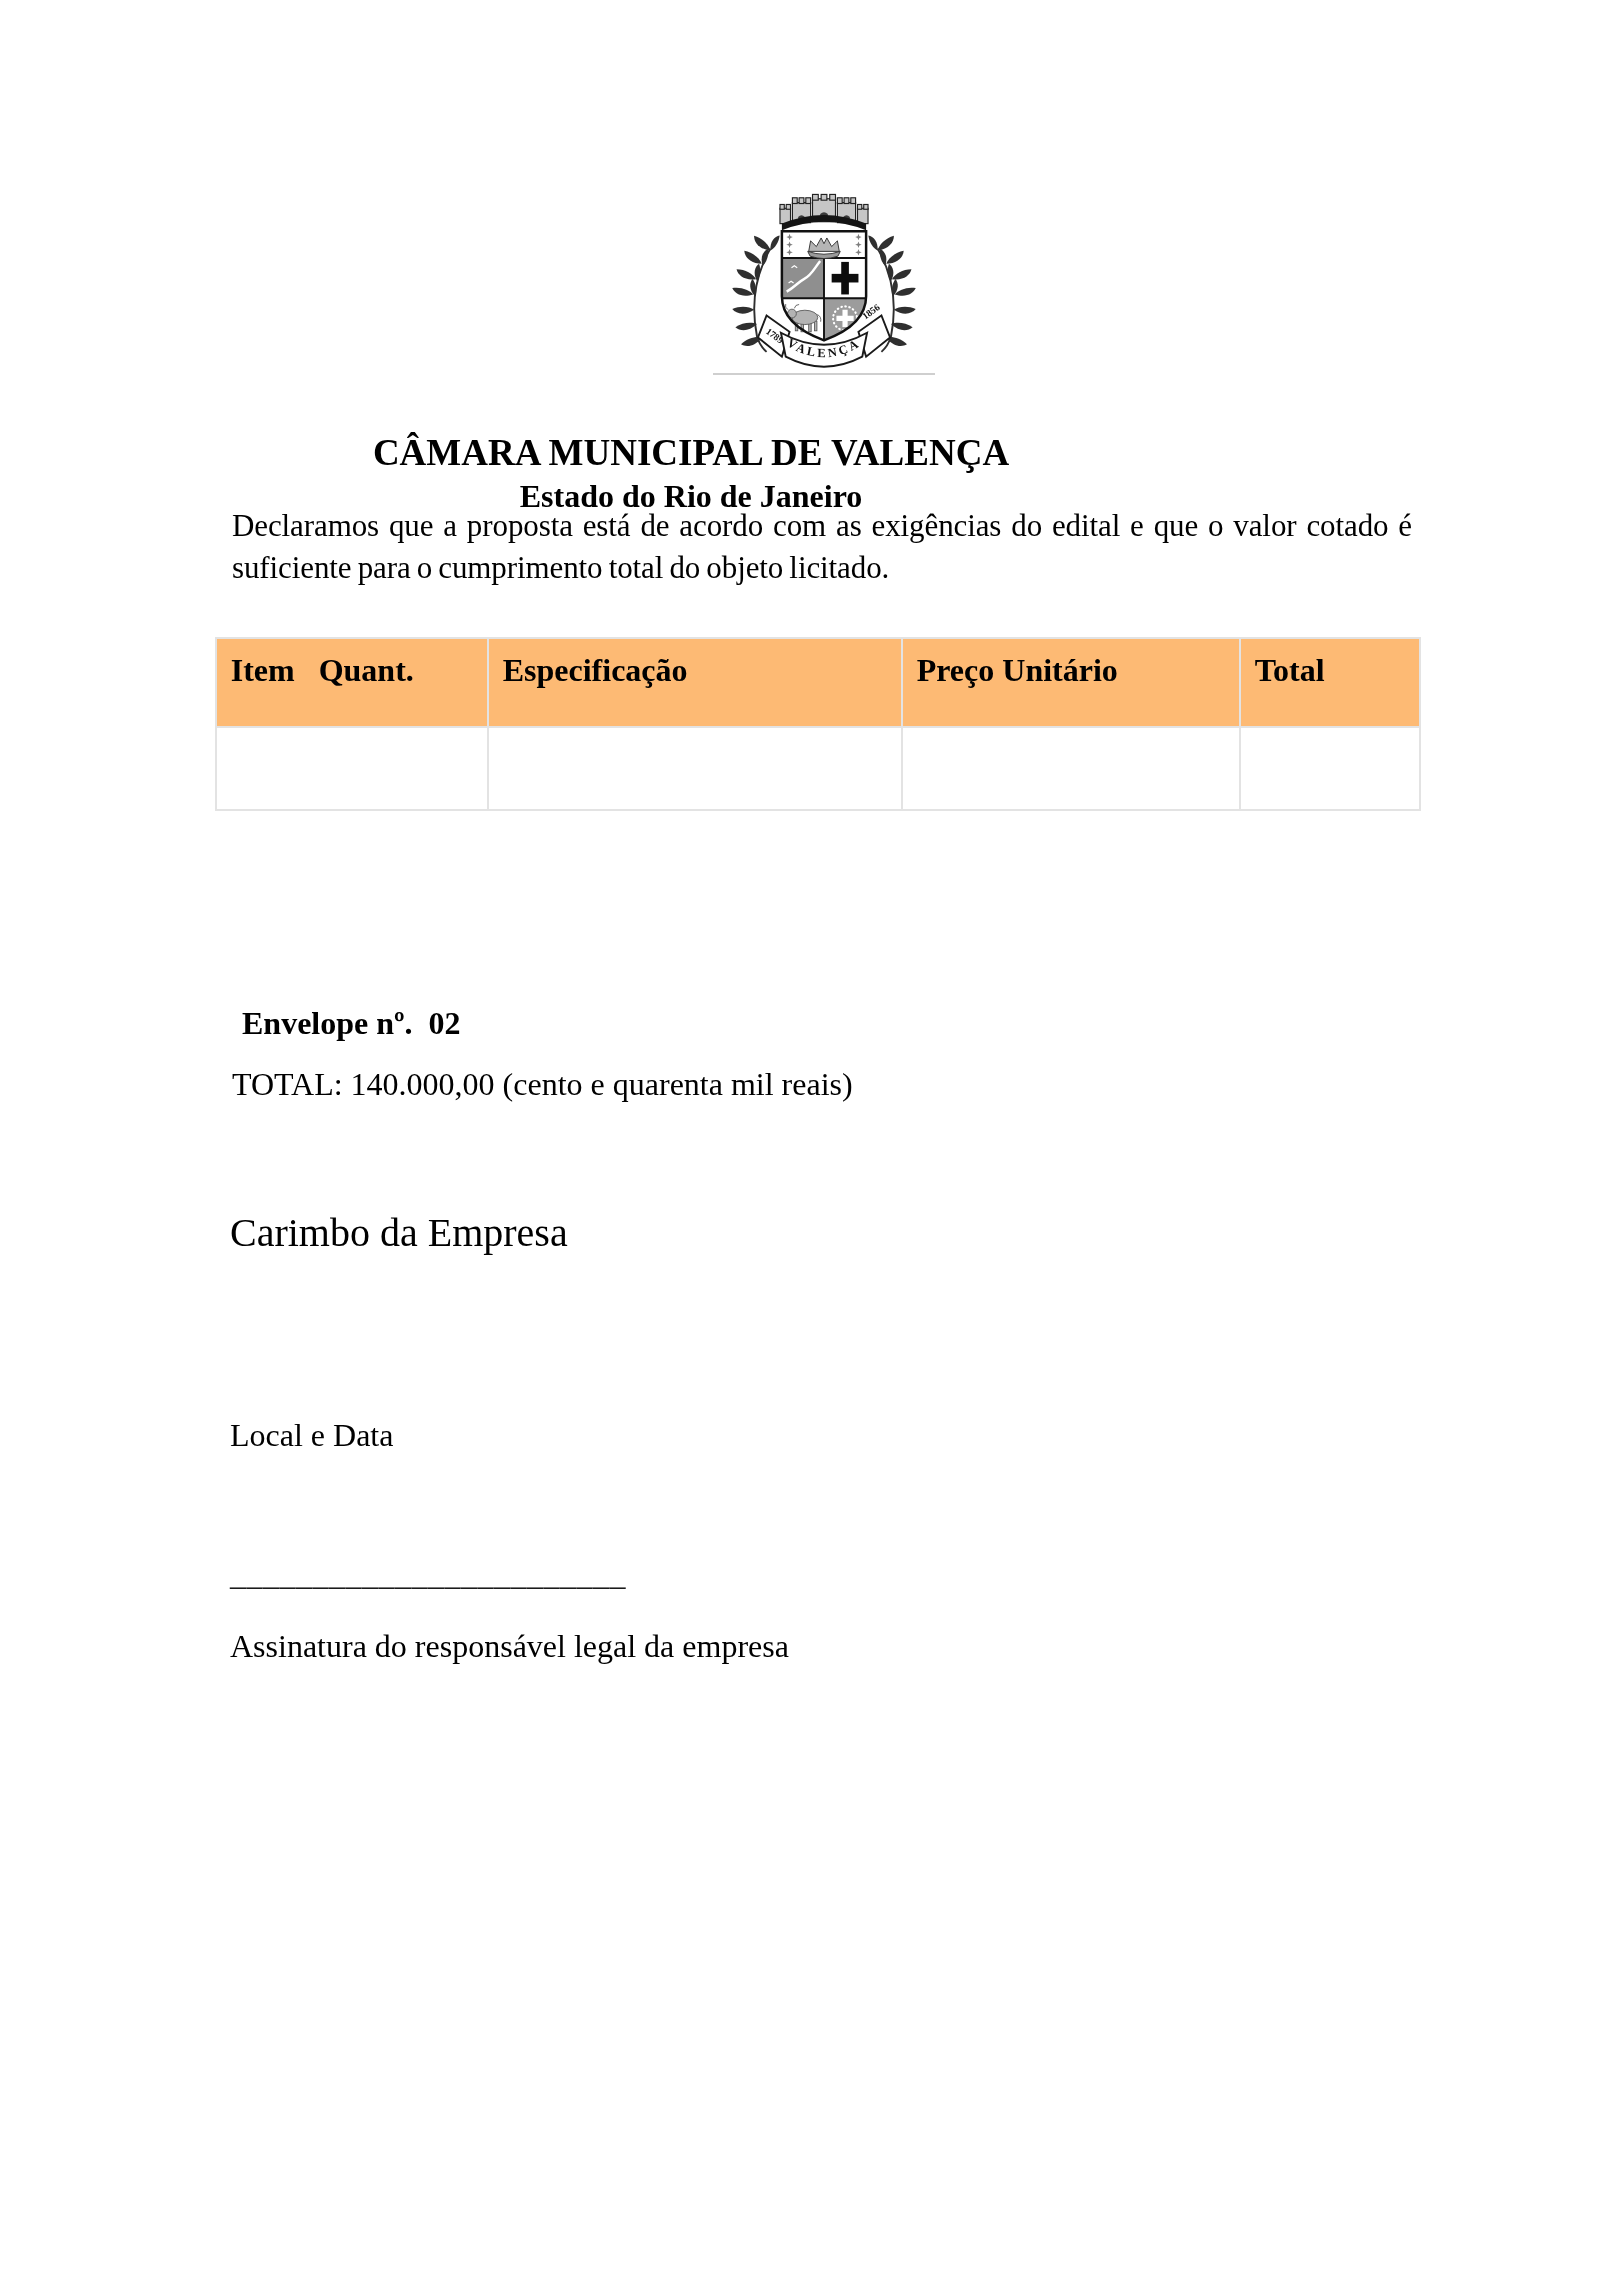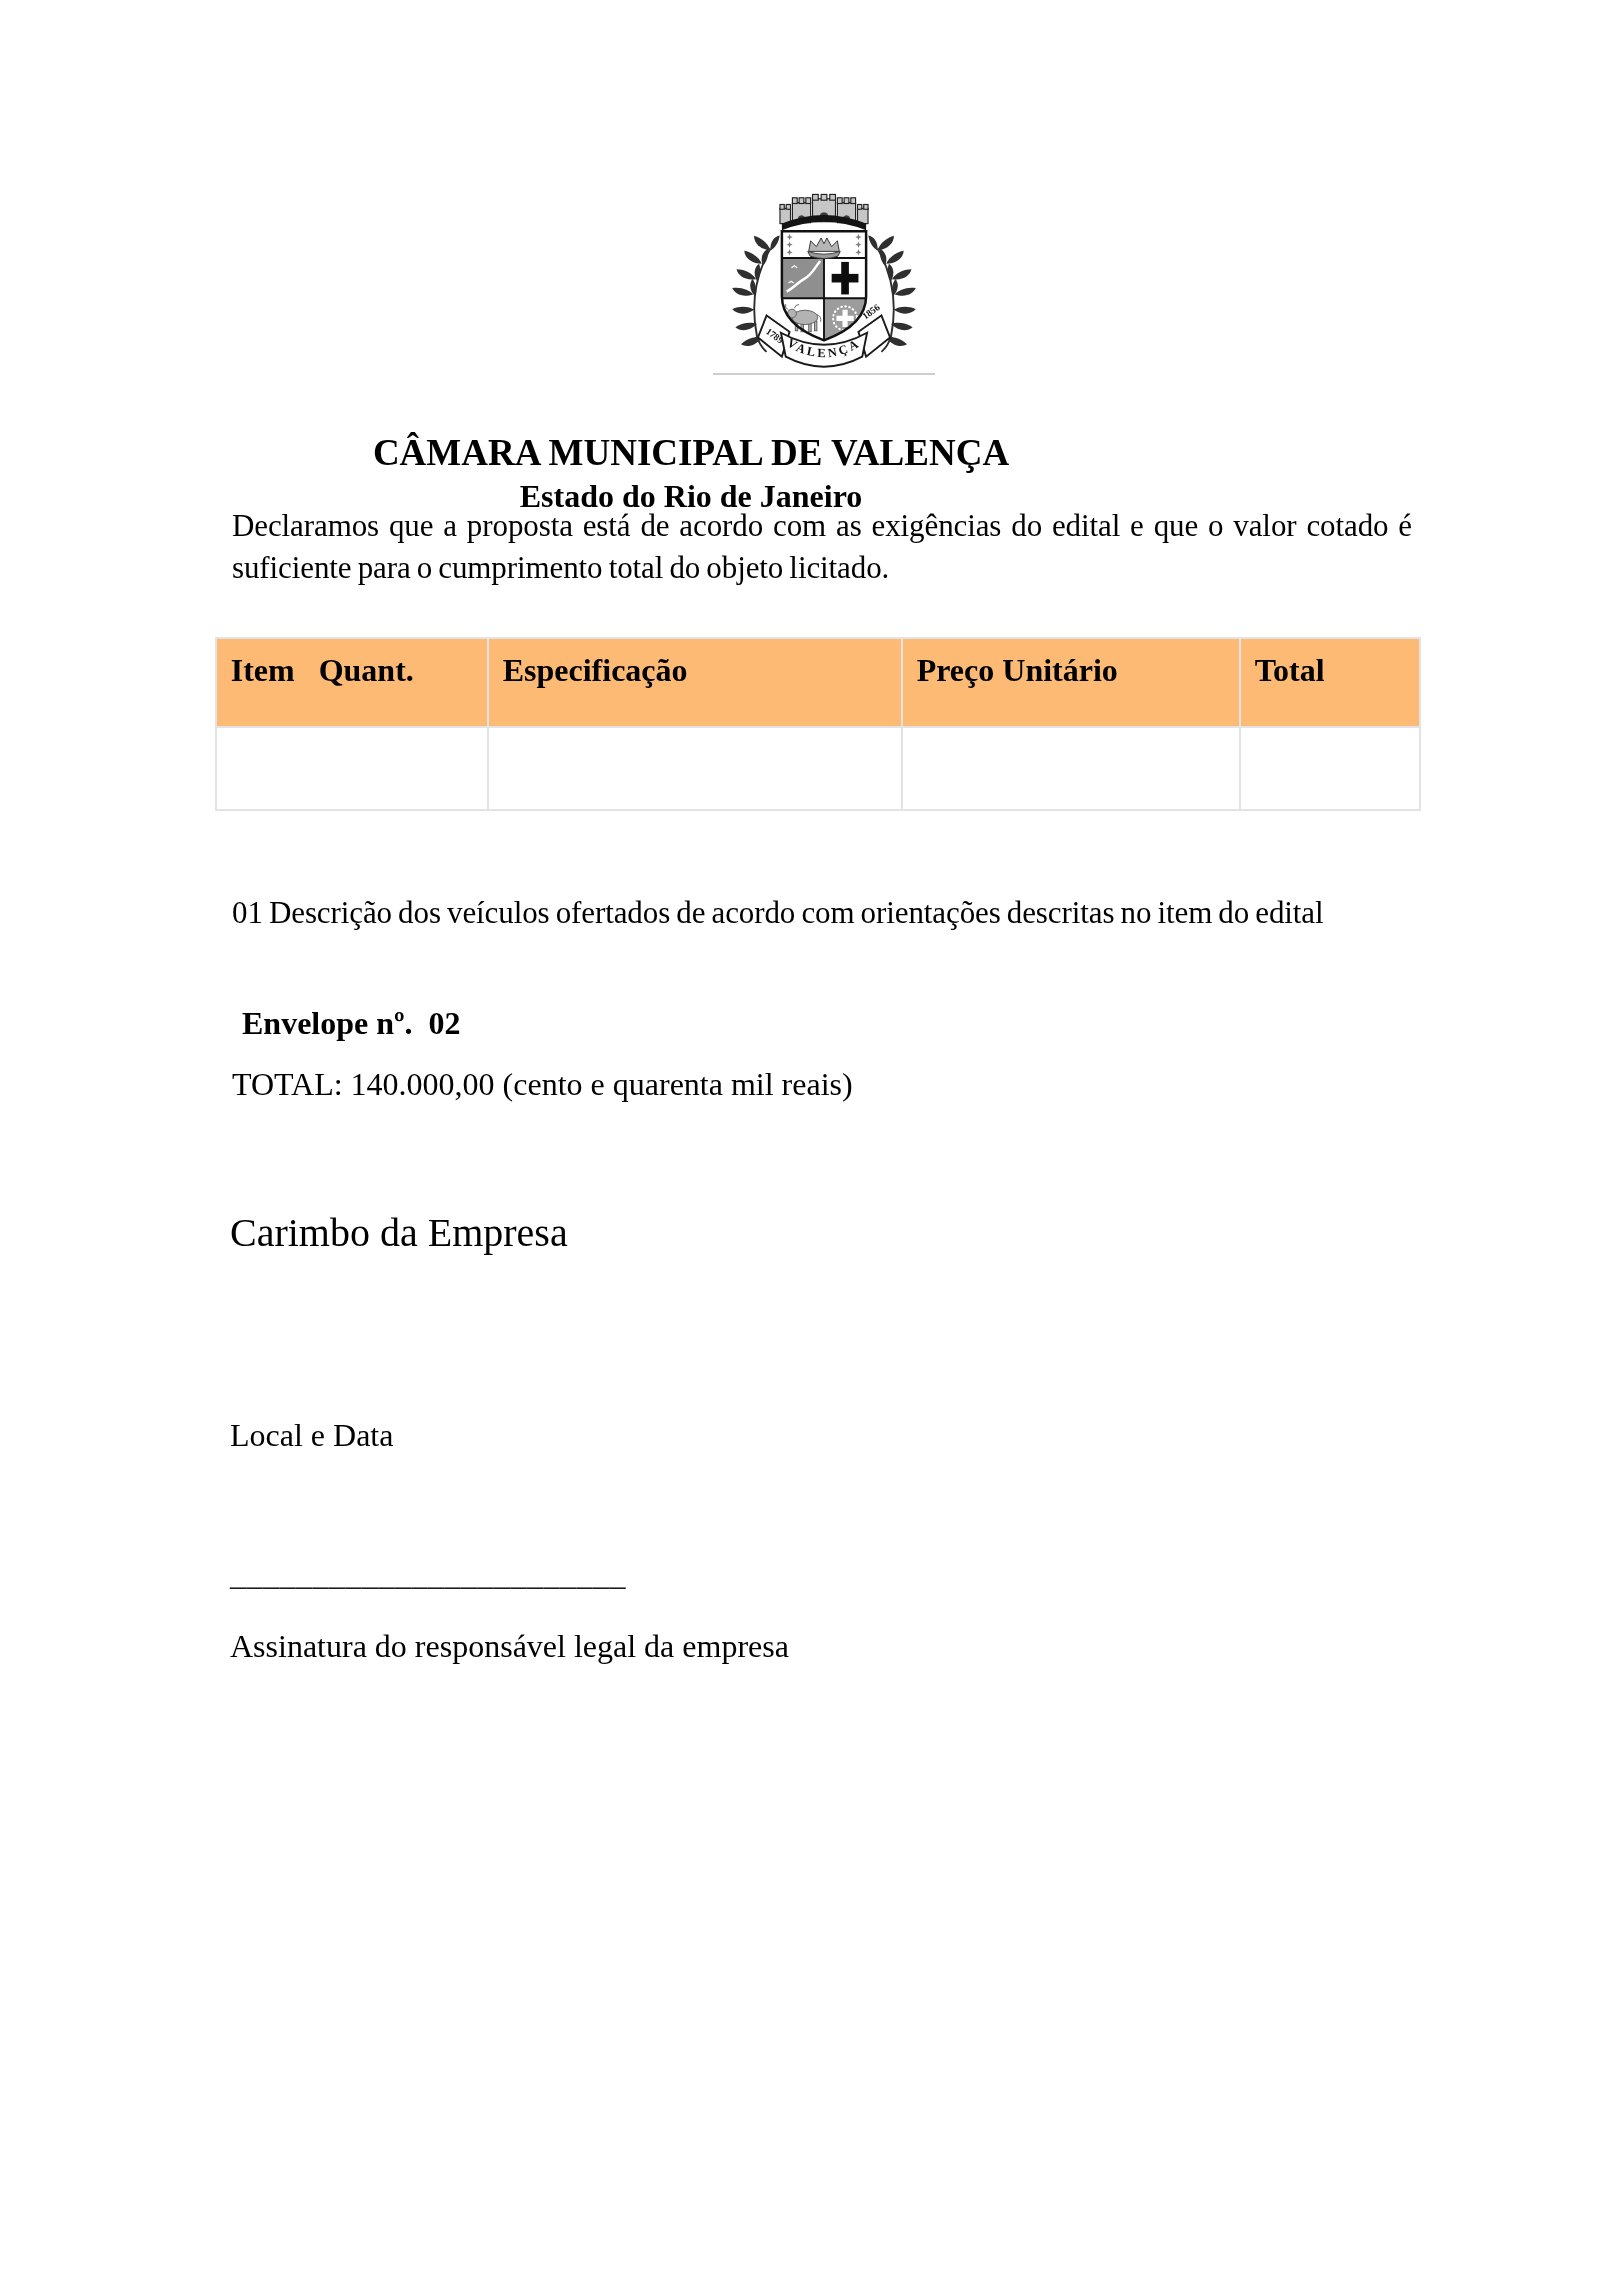--- a/index.html
+++ b/index.html
@@ -192,21 +192,20 @@
     <tbody>
       <tr>
         <td></td>
         <td></td>
         <td></td>
         <td></td>
       </tr>
     </tbody>
   </table>
 
-  <p class="abs body-text justify item-note">01 Descrição dos veículos ofertados de acordo com orientações descritas no item do edital</p>
 
   <p class="abs envelope-label">Envelope nº.  02</p>
 
   <p class="abs total-line">TOTAL: 140.000,00 (cento e quarenta mil reais)</p>
 
   <p class="abs stamp-label">Carimbo da Empresa</p>
 
   <p class="abs place-date-label">Local e Data</p>
 
   <p class="abs signature-line">________________________</p>

